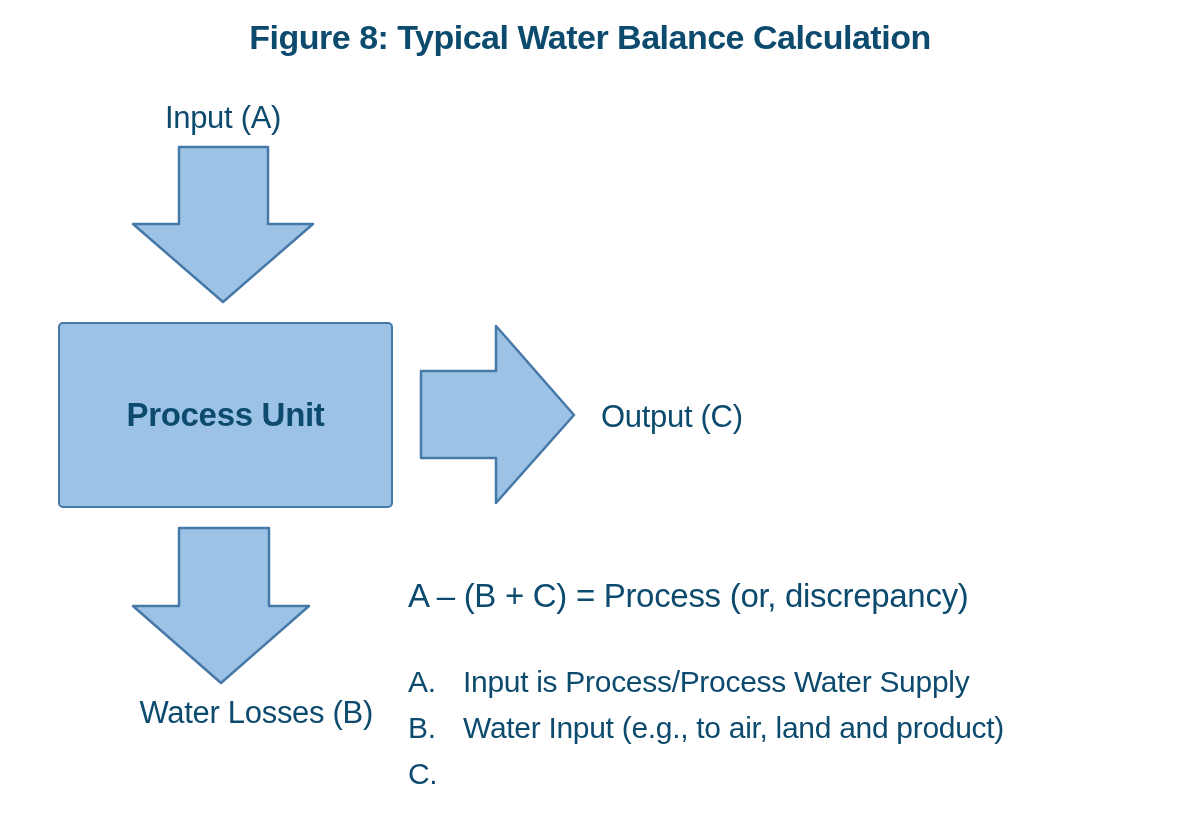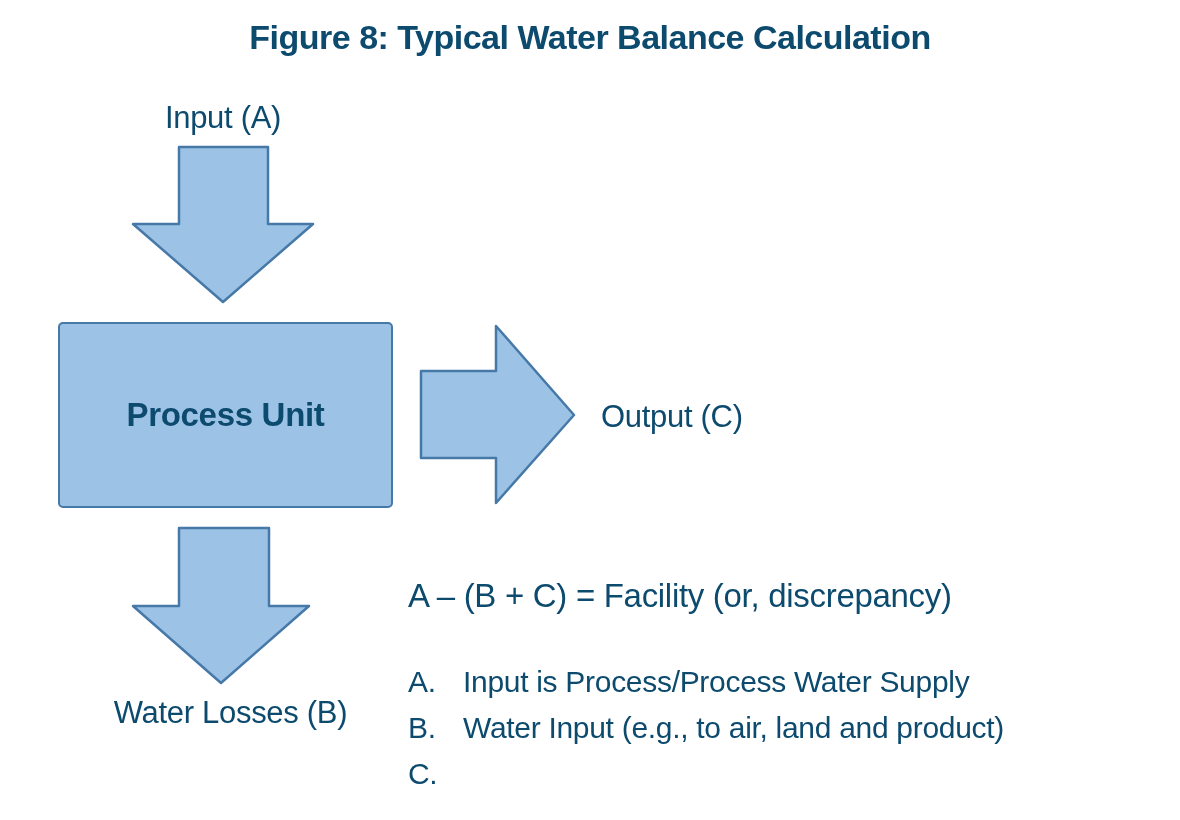--- a/index.html
+++ b/index.html
@@ -42,21 +42,21 @@
   .output-label {
     top: 399px;
     left: 589px;
     text-align: right;
     margin-left: 12px;
   }
   .losses-label {
     top: 695px;
     left: 88px;
     width: 285px;
-    text-align: center;
+    text-align: right;
   }
   .arrow-svg {
     position: absolute;
     overflow: visible;
   }
   .arrow-input   { left: 131px; top: 145px; }
   .arrow-output  { left: 419px; top: 324px; }
   .arrow-losses  { left: 131px; top: 526px; }
   .process-box {
     position: absolute;
@@ -124,21 +124,21 @@
   </svg>
 
   <div class="shape-label output-label">Output (C)</div>
 
   <svg class="arrow-svg arrow-losses" width="180" height="159" viewBox="0 0 180 159">
     <polygon points="48,2 138,2 138,80 178,80 90,157 2,80 48,80" fill="#9CC3E6" stroke="#4678A8" stroke-width="2.5" stroke-linejoin="round"></polygon>
   </svg>
 
   <div class="shape-label losses-label">Water Losses (B)</div>
 
-  <div class="formula">A – (B + C) = Facility (or, discrepancy)</div>
+  <div class="formula">A – (B + C) = Process (or, discrepancy)</div>
 
   <div class="legend">
     <div class="legend-item">
       <span class="li-label">A.</span>
       <span class="li-text">Input is Process/Process Water Supply</span>
     </div>
     <div class="legend-item">
       <span class="li-label">B.</span>
       <span class="li-text">Water Input (e.g., to air, land and product)</span>
     </div>

